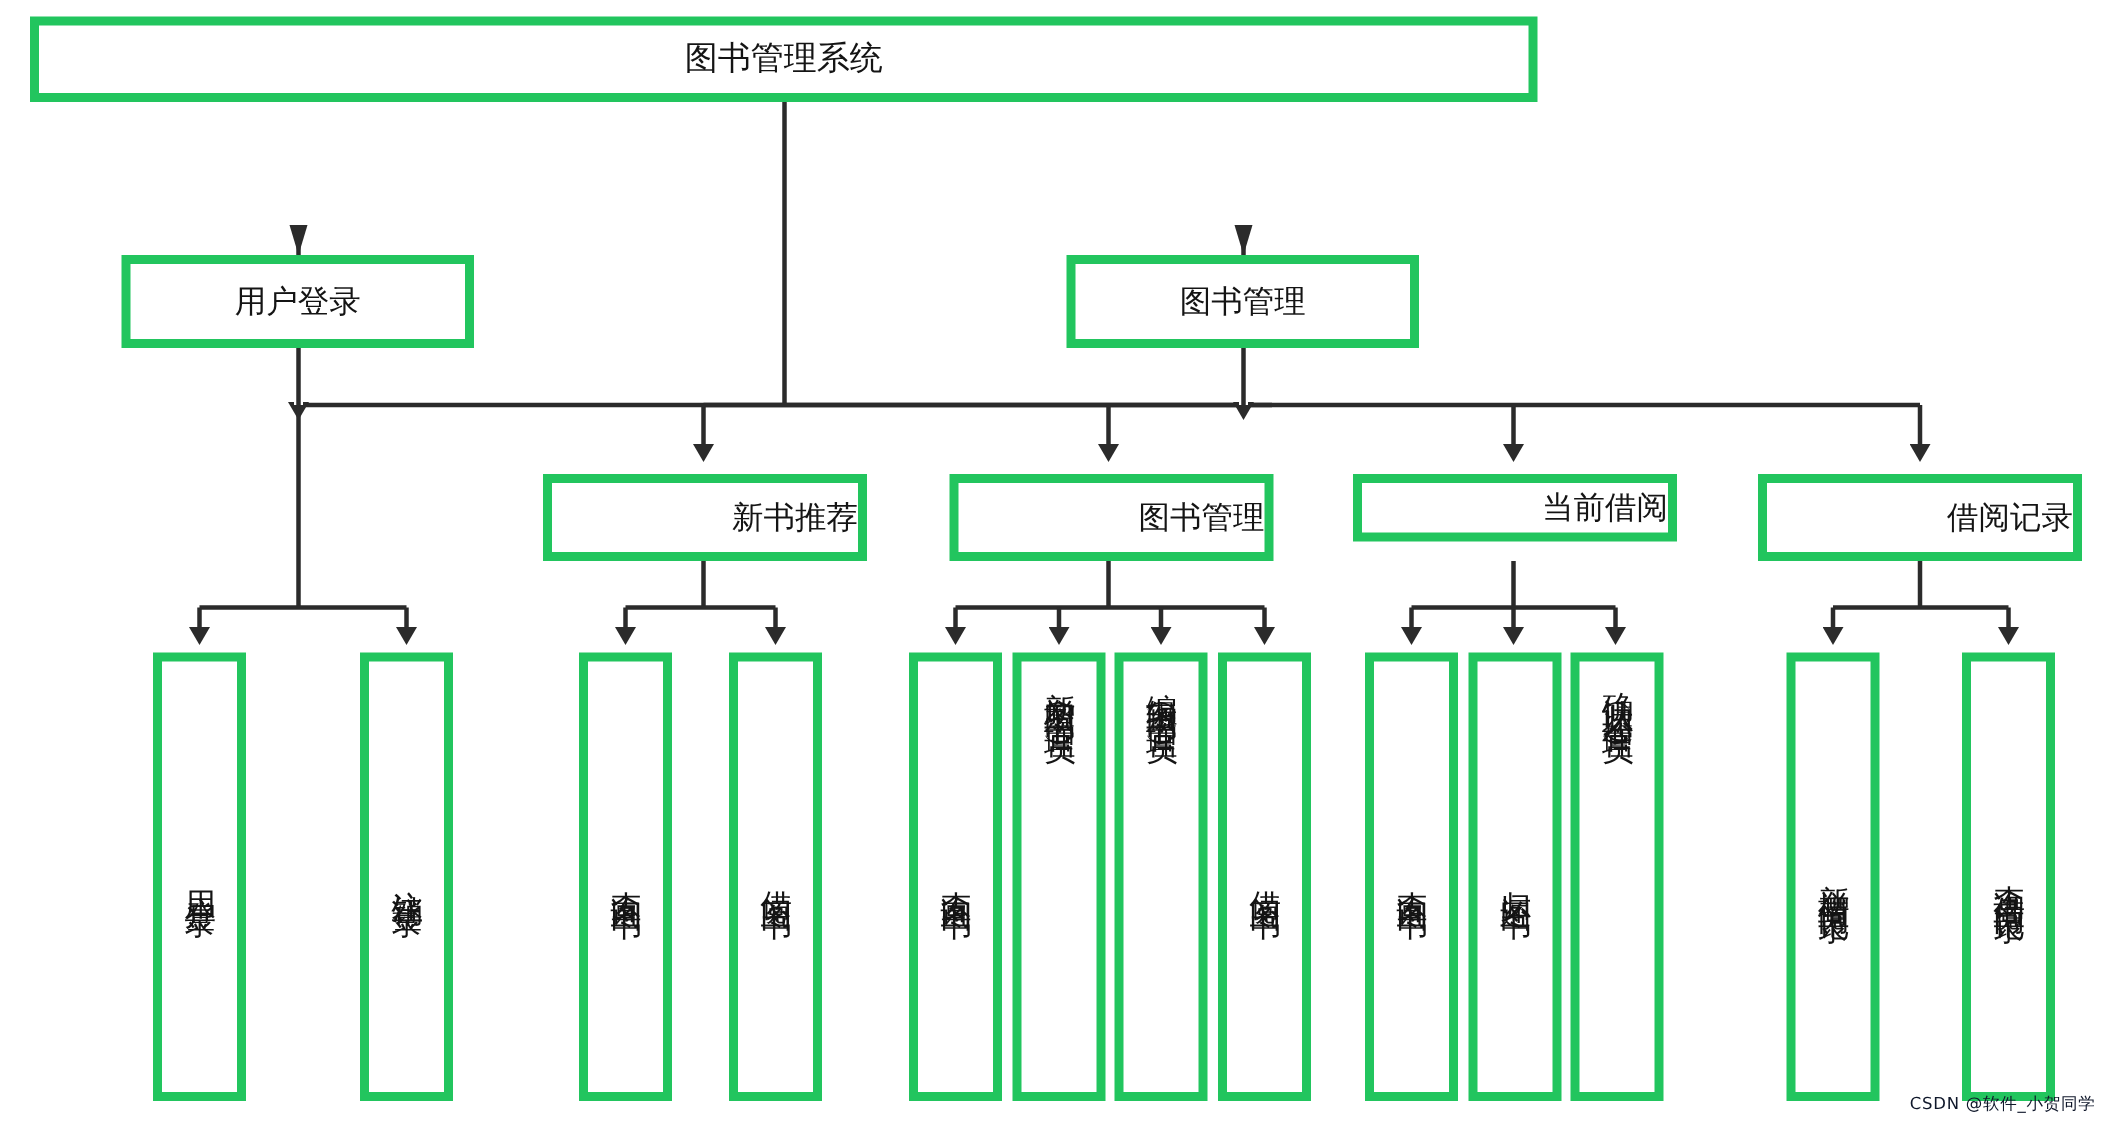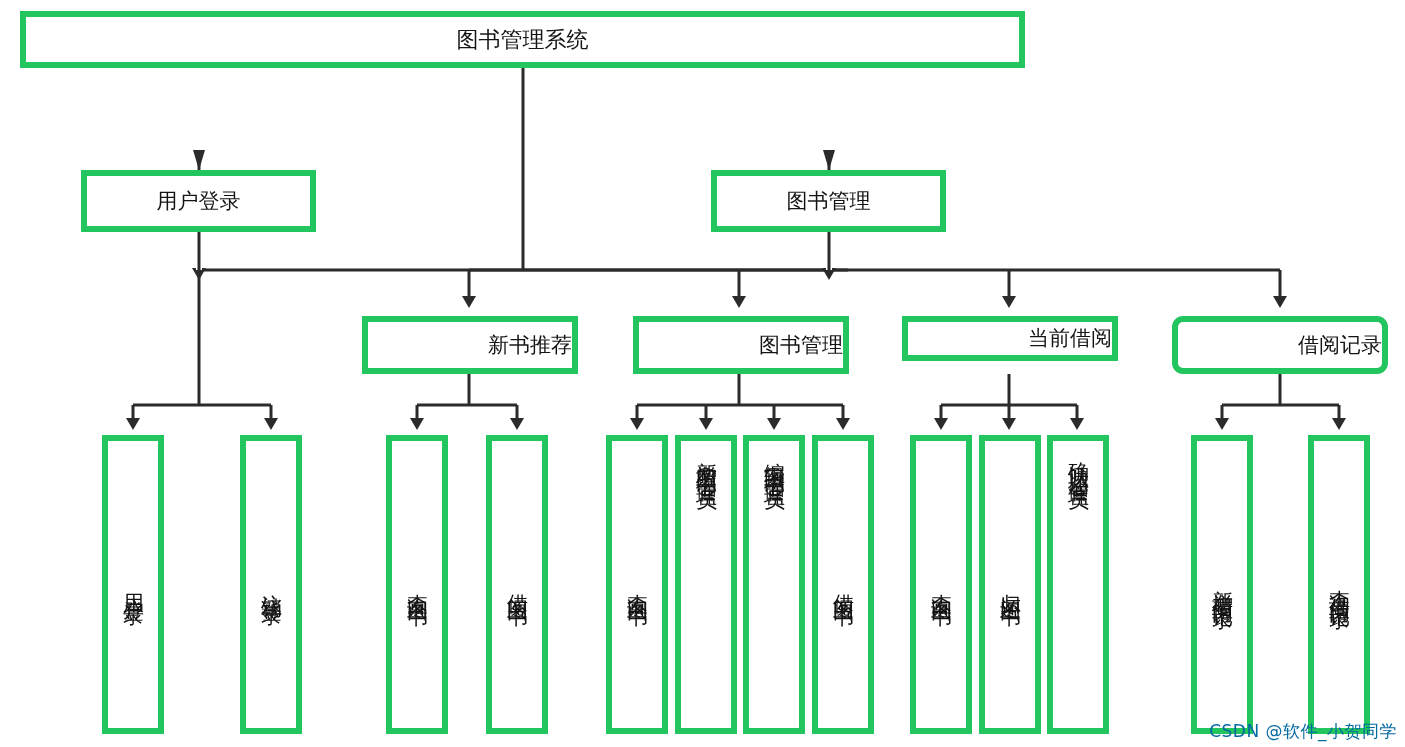--- a/index.html
+++ b/index.html
@@ -65,22 +65,22 @@
     justify-content:center;
   }
   .leaf-inner.top{
     align-items:flex-start;
     padding-top:4px;
   }
   .watermark{
     position:absolute;
     right:8px;
     bottom:4px;
-    font-size:17px;
-    color:#0369a1;
+    font-size:11px;
+    color:#0f172a;
     white-space:nowrap;
     letter-spacing:0.5px;
   }
 </style>
 </head>
 <body>
 
 <div id="canvas">
 
   <svg id="wires" viewBox="0 0 1405 747">
@@ -159,21 +159,21 @@
 
   <div class="node lvl3" style="left:362px;top:316px;width:216px;height:58px;">
     <span>新书推荐</span>
   </div>
   <div class="node lvl3" style="left:633px;top:316px;width:216px;height:58px;">
     <span>图书管理</span>
   </div>
   <div class="node lvl3" style="left:902px;top:316px;width:216px;height:45px;">
     <span>当前借阅</span>
   </div>
-  <div class="node lvl3" style="left:1172px;top:316px;width:216px;height:58px;border-radius:11px;">
+  <div class="node lvl3" style="left:1172px;top:316px;width:216px;height:58px;">
     <span>借阅记录</span>
   </div>
 
   <div class="node leaf" style="left:102px;top:435px;width:62px;height:299px;">
     <span class="leaf-inner">
         <span class="vtext">用户登录</span>
       </span>
   </div>
   <div class="node leaf" style="left:240px;top:435px;width:62px;height:299px;">
     <span class="leaf-inner">

